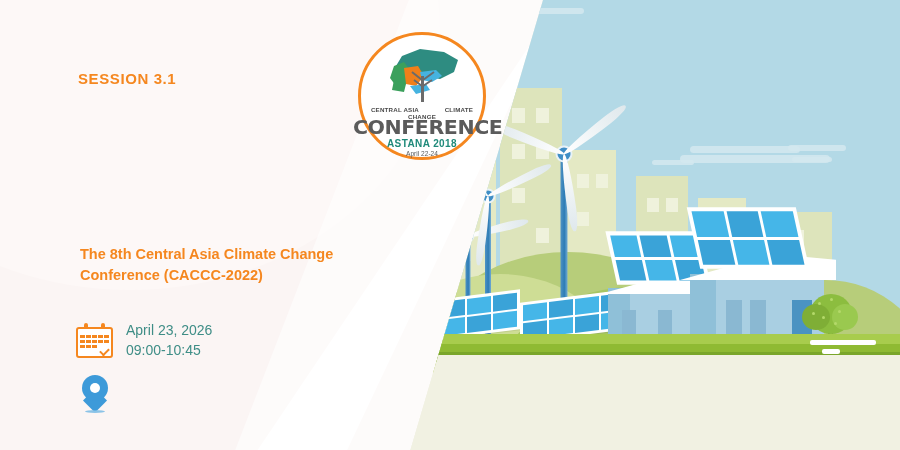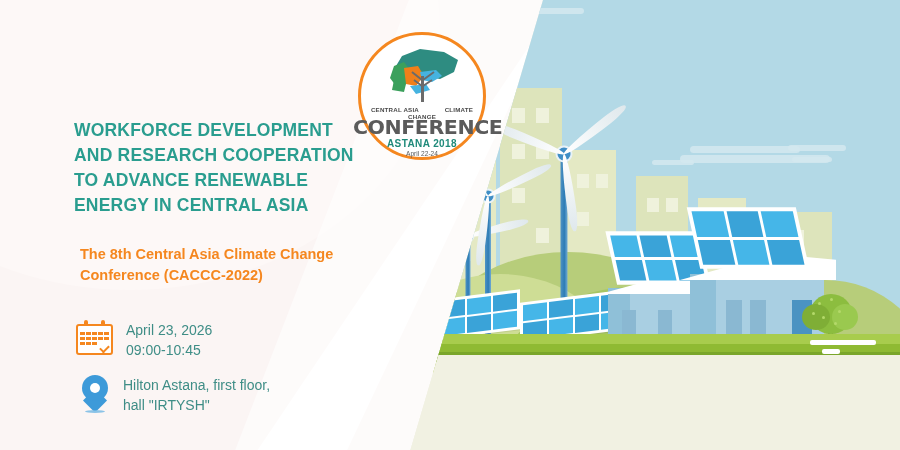--- a/index.html
+++ b/index.html
@@ -140,21 +140,21 @@
   .title {
     position:absolute; left:74px; top:118px; width:330px;
     font-size:17.5px; font-weight:bold; line-height:1.42;
     letter-spacing:.2px; color:#2a9d8f;
   }
   .subtitle {
     position:absolute; left:80px; top:244px; width:320px;
     font-size:14.5px; font-weight:bold; line-height:1.42;
     color:#f5871f;
   }
-  .info-row { position:absolute; display:flex; align-items:flex-start; gap:13px; }
+  .info-row { position:absolute; display:flex; align-items:center; gap:13px; }
   .info-date { left:76px; top:320px; }
   .info-loc  { left:80px; top:375px; }
   .info-text {
     font-size:14px; line-height:1.42; color:#3e8d86; white-space:pre-line;
     padding-top:1px;
   }
 
   
   .cal { position:relative; width:37px; height:35px; }
   .cal-frame {
@@ -411,24 +411,21 @@
         <span style="display:inline-block;width:22px;"></span>
         <span>CLIMATE CHANGE</span>
       </div>
       <div class="logo-conf">CONFERENCE</div>
       <div class="logo-astana">ASTANA 2018</div>
       <div class="logo-dates">April 22-24</div>
     </div>
   </div>
 
   <div class="content">
-    <div class="title" style="white-space:pre-line;">WORKFORCE DEVELOPMENT
-AND RESEARCH COOPERATION
-TO ADVANCE RENEWABLE
-ENERGY IN CENTRAL ASIA</div>
+    <div class="session">SESSION 3.1</div>
     <div class="subtitle" style="white-space:pre-line;">The 8th Central Asia Climate Change
 Conference (CACCC-2022)</div>
 
     <div class="info-row info-date">
       <div class="cal">
         <span class="cal-ring" style="left:8px;"></span>
         <span class="cal-ring" style="right:8px;"></span>
         <span class="cal-frame"></span>
         <span class="cal-grid">
           <i></i>
@@ -453,18 +450,16 @@
 09:00-10:45</div>
     </div>
 
     <div class="info-row info-loc">
       <div class="pin">
         <span class="pin-tail"></span>
         <span class="pin-head"></span>
         <span class="pin-dot"></span>
         <span class="pin-shadow"></span>
       </div>
-      <div class="info-text">Hilton Astana, first floor,
-hall "IRTYSH"</div>
     </div>
   </div>
 
 </div>
 
 </body></html>

